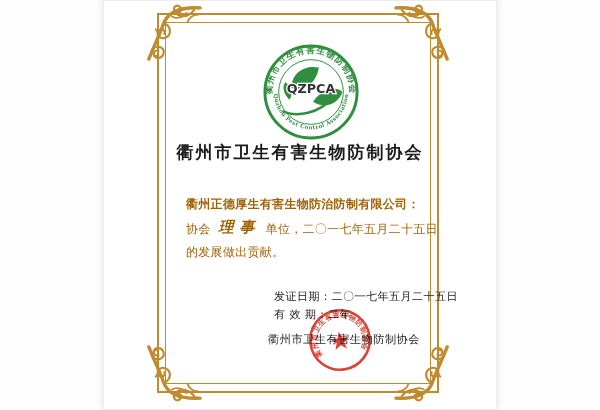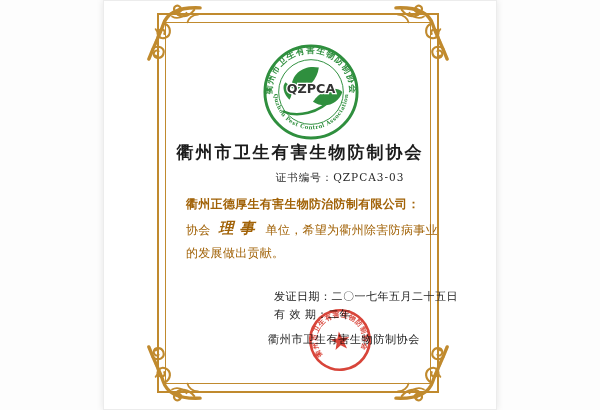--- a/index.html
+++ b/index.html
@@ -52,21 +52,21 @@
   }
   .body-block{
     position:absolute;left:82px;top:192px;width:256px;
     font-size:12px;color:#a16207;line-height:23.5px;letter-spacing:.3px;
   }
   .body-recipient{font-weight:bold;}
   .body-indent{text-indent:25px;}
   .role{
     font-size:15px;font-weight:bold;font-style:italic;
     letter-spacing:6px;margin:0 5px 0 8px;position:relative;top:-1px;
-    font-family:Liberation Sans, sans-serif;
+    font-family:Liberation Serif, serif;
   }
   .dates{
     position:absolute;left:170px;top:287px;
     font-size:11px;color:#222;line-height:17.5px;letter-spacing:.5px;
   }
   .issuer-block{
     position:absolute;left:140px;top:331px;width:200px;
     text-align:center;color:#1f1f1f;z-index:1;
     font-size:11.2px;line-height:15px;letter-spacing:.5px;
   }
@@ -139,28 +139,25 @@
         <path d="M30,46 C30,30 44,22 58,25 C56,40 44,50 30,46 Z"></path>
         <path d="M52,60 C62,46 76,44 82,50 C78,62 64,68 52,60 Z"></path>
         <path d="M28,58 C22,52 20,44 24,40 C30,44 32,52 28,58 Z"></path>
         <path d="M22,70 C36,76 58,72 72,56" fill="none" stroke="#2f8f3e" stroke-width="2.6" stroke-linecap="round"></path>
       </g>
       <text x="50" y="51" text-anchor="middle" font-size="13" font-weight="bold" fill="#333333" stroke="#ffffff" stroke-width="2.6" paint-order="stroke" font-family="DejaVu Sans, sans-serif">QZPCA</text>
     </svg>
   </div>
 
   <div class="title">衢州市卫生有害生物防制协会</div>
-  <div class="certno">
-    <span>证书编号：</span><span>QZPCA3-03</span>
-  </div>
 
   <div class="body-block">
     <div class="body-recipient">衢州正德厚生有害生物防治防制有限公司：</div>
     <div>
-      <span>协会</span><span class="role">理事</span><span>单位，希望为衢州除害防病事业</span>
+      <span>协会</span><span class="role">理事</span><span>单位，二〇一七年五月二十五日</span>
     </div>
     <div>的发展做出贡献。</div>
   </div>
 
   <div class="dates">
     <div>
       <span>发证日期：</span><span>二〇一七年五月二十五日</span>
     </div>
     <div>
       <span>有 效 期：</span><span>二年</span>

